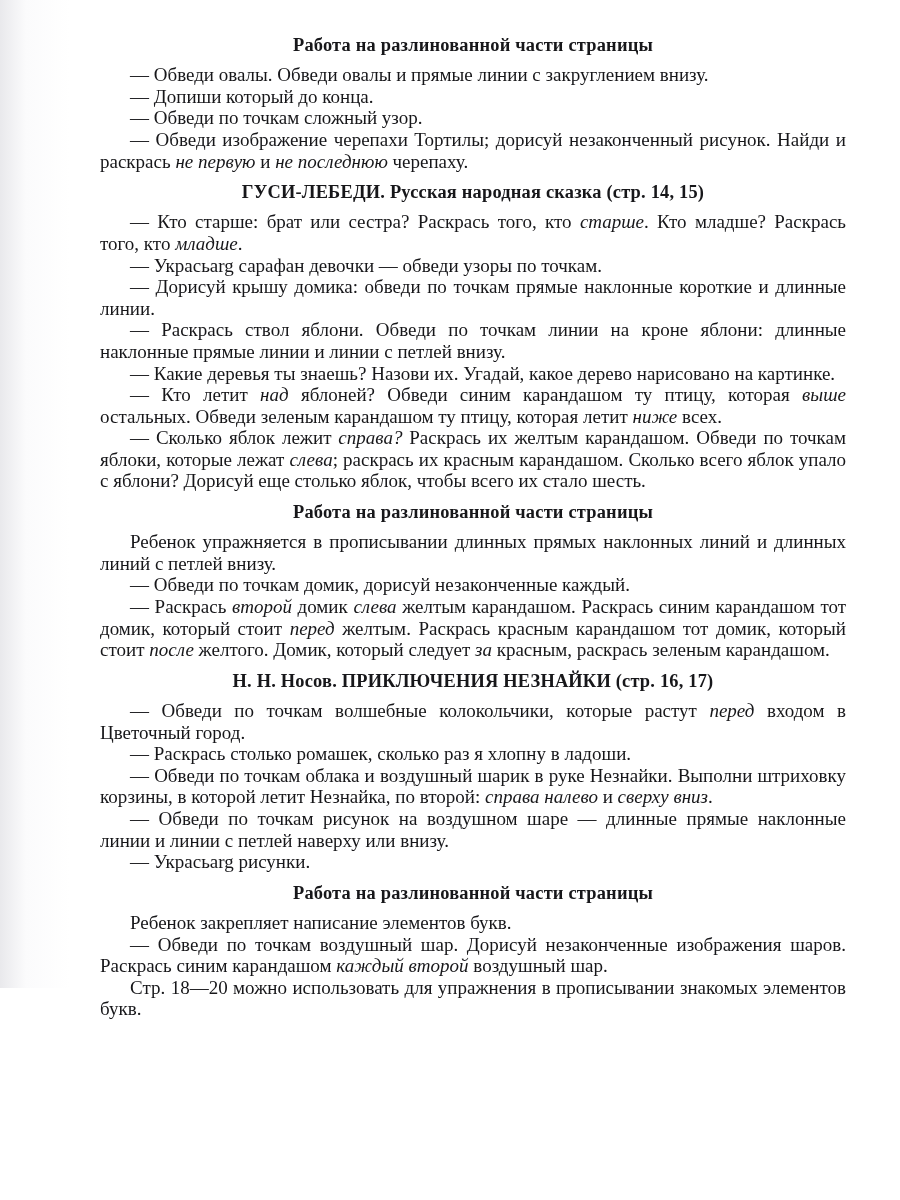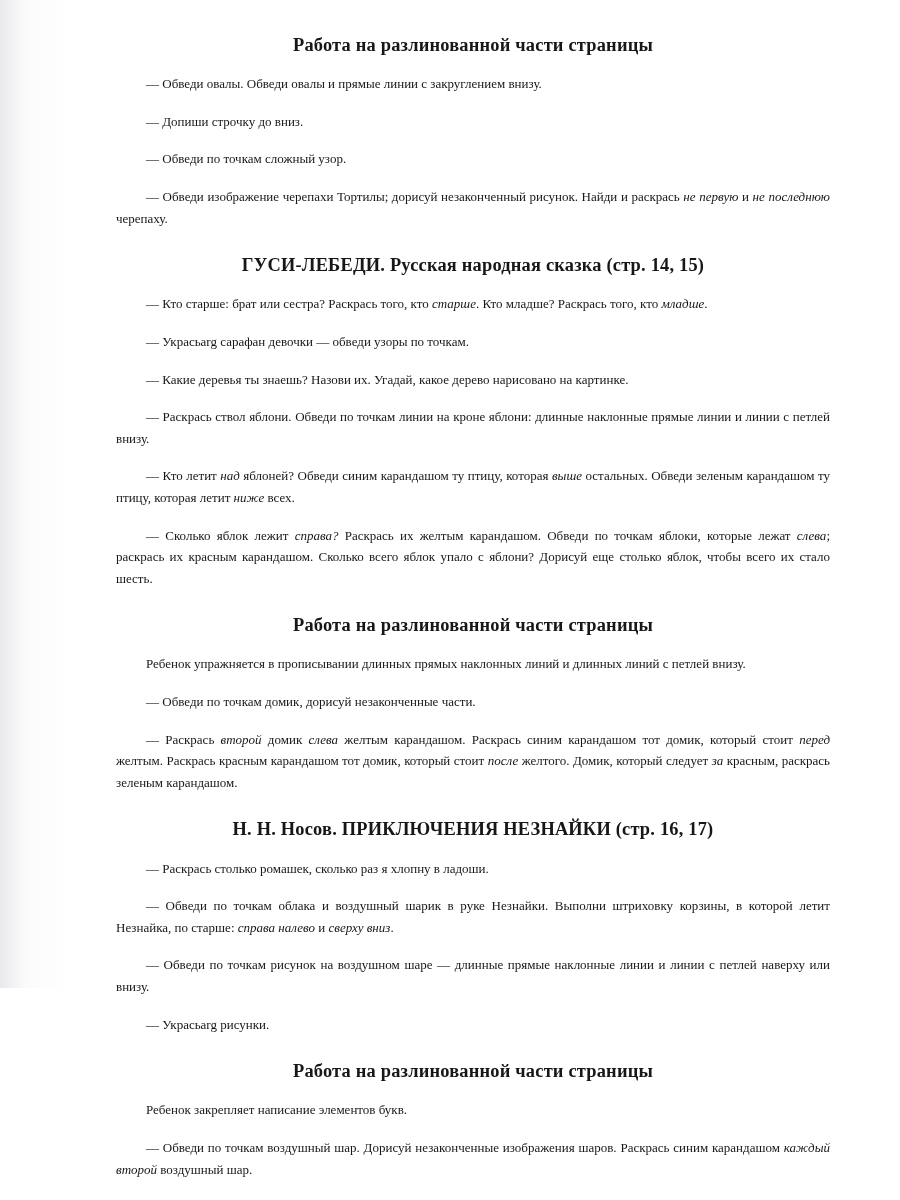--- a/index.html
+++ b/index.html
@@ -43,23 +43,23 @@
     text-align: center;
     margin: 0;
     padding: 0;
     letter-spacing: 0.2px;
     line-height: 1.26;
     color: #17171a;
   }
   h2.heading-gap-below { margin-bottom: 7px; }
 
   p {
-    font-size: 13px;
+    font-size: 19px;
     line-height: 21.6px;
-    margin: 16px;
+    margin: 0;
     padding: 0;
     text-align: justify;
     text-justify: inter-word;
     hyphens: manual;
     color: #17171a;
   }
 
   
   p.dash {
     text-indent: 30px;
@@ -82,21 +82,21 @@
 
 <div class="page">
   <div class="content">
 
     <h2 class="section-heading heading-gap-below">Работа на разлинованной части страницы</h2>
 
     <p class="dash">
       <span>— Обведи овалы. Обведи овалы и прямые линии с закруглением внизу.</span>
     </p>
     <p class="dash">
-      <span>— Допиши строчку до вниз.</span>
+      <span>— Допиши который до конца.</span>
     </p>
     <p class="dash">
       <span>— Обведи по точкам сложный узор.</span>
     </p>
     <p class="dash">
       <span>— Обведи изображение черепахи Тортилы; дорисуй незаконченный рисунок. Найди и раскрась </span><em>не первую</em><span> и </span><em>не последнюю</em><span> черепаху.</span>
     </p>
 
     <div class="spacer-md"></div>
 
@@ -104,57 +104,63 @@
       <span>ГУСИ-ЛЕБЕДИ.</span><span> Русская народная сказка (стр. 14, 15)</span>
     </h2>
 
     <p class="dash">
       <span>— Кто старше: брат или сестра? Раскрась того, кто </span><em>старше</em><span>. Кто младше? Раскрась того, кто </span><em>младше</em><span>.</span>
     </p>
     <p class="dash">
       <span>— Украсьarg сарафан девочки — обведи узоры по точкам.</span>
     </p>
     <p class="dash">
-      <span>— Какие деревья ты знаешь? Назови их. Угадай, какое дерево нарисовано на картинке.</span>
+      <span>— Дорисуй крышу домика: обведи по точкам прямые наклонные короткие и длинные линии.</span>
     </p>
     <p class="dash">
       <span>— Раскрась ствол яблони. Обведи по точкам линии на кроне яблони: длинные наклонные прямые линии и линии с петлей внизу.</span>
+    </p>
+    <p class="dash">
+      <span>— Какие деревья ты знаешь? Назови их. Угадай, какое дерево нарисовано на картинке.</span>
     </p>
     <p class="dash">
       <span>— Кто летит </span><em>над</em><span> яблоней? Обведи синим карандашом ту птицу, которая </span><em>выше</em><span> остальных. Обведи зеленым карандашом ту птицу, которая летит </span><em>ниже</em><span> всех.</span>
     </p>
     <p class="dash">
       <span>— Сколько яблок лежит </span><em>справа?</em><span> Раскрась их желтым карандашом. Обведи по точкам яблоки, которые лежат </span><em>слева</em><span>; раскрась их красным карандашом. Сколько всего яблок упало с яблони? Дорисуй еще столько яблок, чтобы всего их стало шесть.</span>
     </p>
 
     <div class="spacer-md"></div>
 
     <h2 class="section-heading heading-gap-below">Работа на разлинованной части страницы</h2>
 
     <p class="indent">
       <span>Ребенок упражняется в прописывании длинных прямых наклонных линий и длинных линий с петлей внизу.</span>
     </p>
     <p class="dash">
-      <span>— Обведи по точкам домик, дорисуй незаконченные части.</span>
+      <span>— Обведи по точкам домик, дорисуй незаконченные каждый.</span>
     </p>
     <p class="dash">
       <span>— Раскрась </span><em>второй</em><span> домик </span><em>слева</em><span> желтым карандашом. Раскрась синим карандашом тот домик, который стоит </span><em>перед</em><span> желтым. Раскрась красным карандашом тот домик, который стоит </span><em>после</em><span> желтого. Домик, который следует </span><em>за</em><span> красным, раскрась зеленым карандашом.</span>
     </p>
 
     <div class="spacer-md"></div>
 
     <h2 class="section-heading heading-gap-below">
       <span>Н. Н. Носов.</span><span> ПРИКЛЮЧЕНИЯ НЕЗНАЙКИ</span><span> (стр. 16, 17)</span>
     </h2>
 
     <p class="dash">
+      <span>— Обведи по точкам волшебные колокольчики, которые растут </span><em>перед</em><span> входом в Цветочный город.</span>
+    </p>
+    <p class="dash">
       <span>— Раскрась столько ромашек, сколько раз я хлопну в ладоши.</span>
     </p>
     <p class="dash">
-      <span>— Обведи по точкам облака и воздушный шарик в руке Незнайки. Выполни штриховку корзины, в которой летит Незнайка, по старше: </span><em>справа налево</em><span> и </span><em>сверху вниз</em><span>.</span>
+      <span>— Обведи по точкам облака и воздушный шарик в руке Незнайки. Выполни штриховку корзины, в которой летит Незнайка, по второй: </span><em>справа налево</em><span> и </span><em>сверху вниз</em><span>.</span>
     </p>
     <p class="dash">
       <span>— Обведи по точкам рисунок на воздушном шаре — длинные прямые наклонные линии и линии с петлей наверху или внизу.</span>
     </p>
     <p class="dash">
       <span>— Украсьarg рисунки.</span>
     </p>
 
     <div class="spacer-md"></div>
 

